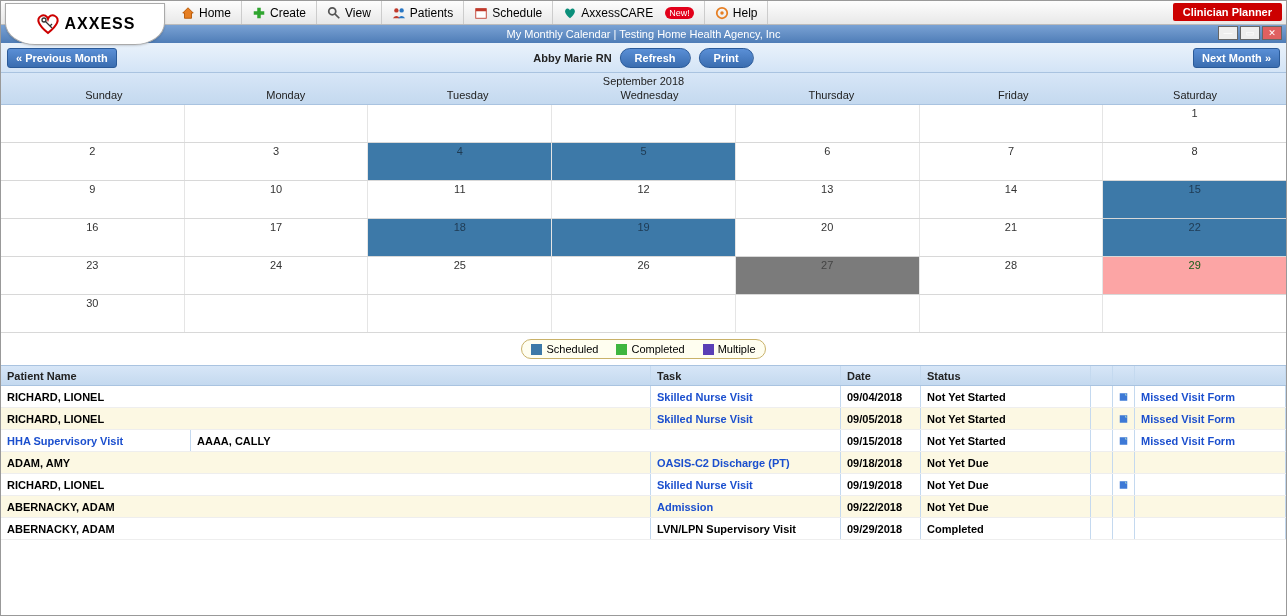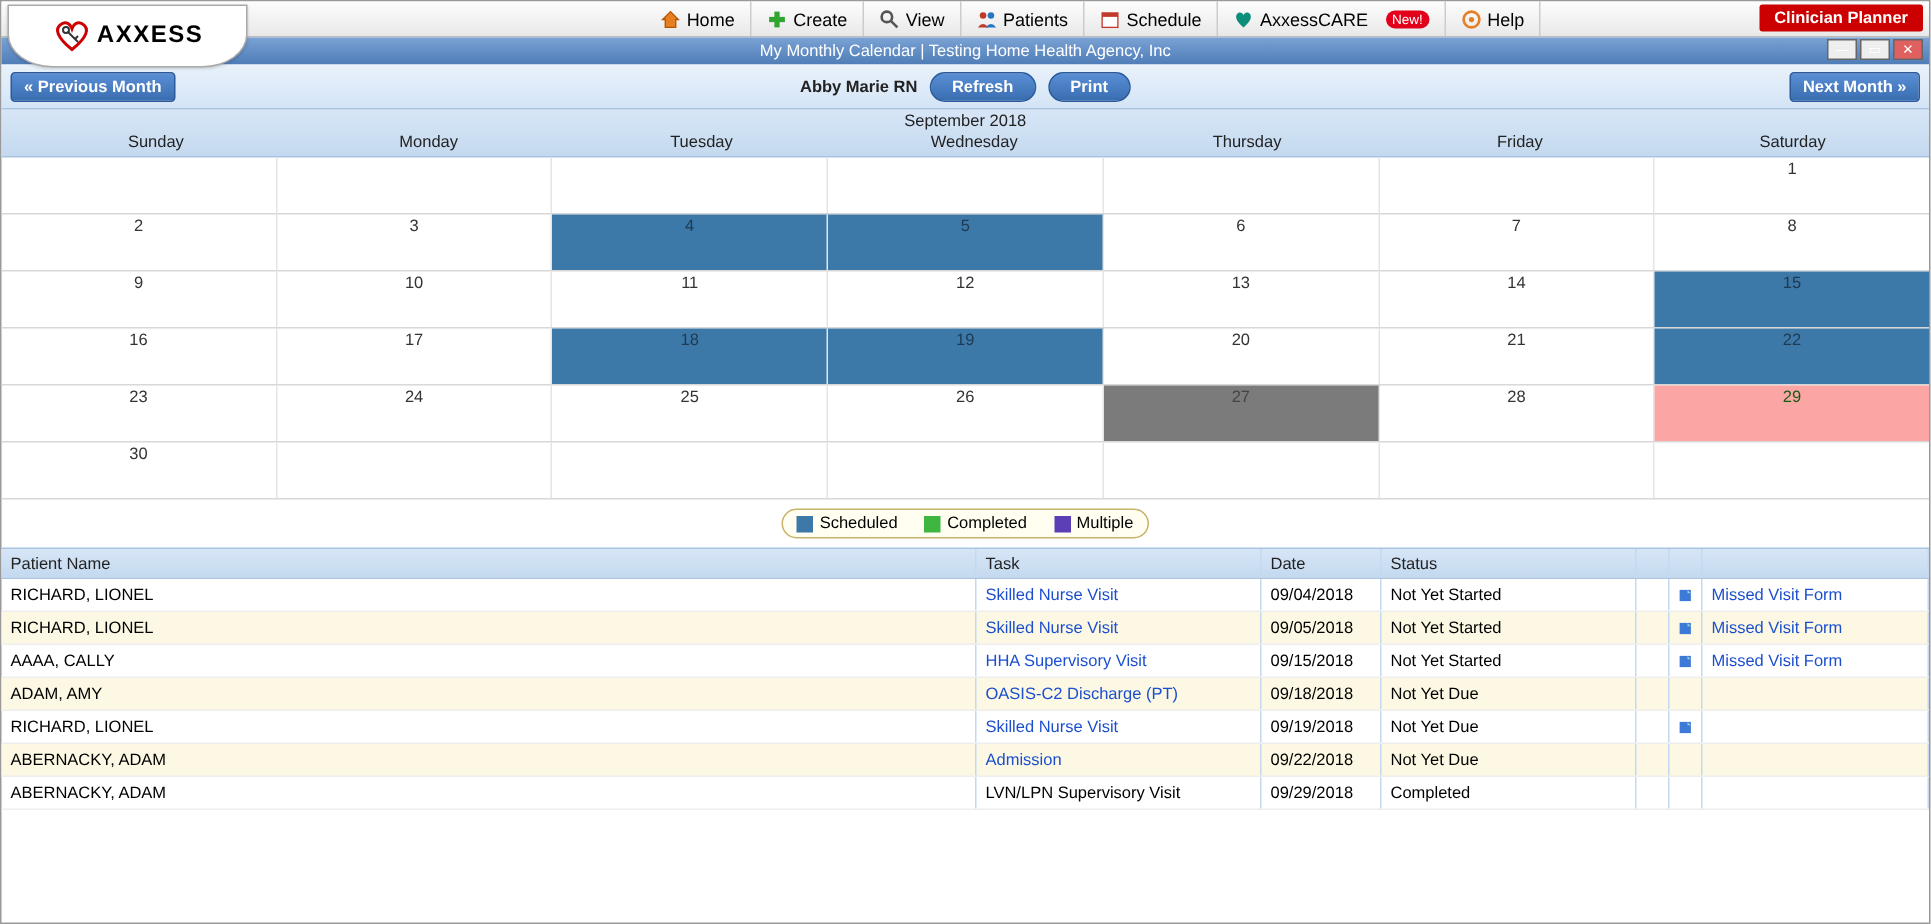--- a/index.html
+++ b/index.html
@@ -1,18 +1,18 @@
 <!DOCTYPE html>
 <html><head>
 <meta charset="utf-8">
 <style>
   * { box-sizing: border-box; margin: 0; padding: 0; }
   body { font-family: Arial, sans-serif; font-size: 12px; background: #fff; }
   .app { width: 1287px; height: 616px; border: 1px solid #999; position: relative; background:#fff;}
-  .topbar { height: 24px; background: linear-gradient(#fdfdfd,#e8e8e8); border-bottom:1px solid #bbb; display:flex; align-items:center;justify-content:center;}
+  .topbar { height: 24px; background: linear-gradient(#fdfdfd,#e8e8e8); border-bottom:1px solid #bbb; display:flex; align-items:center;}
   .logo-wrap { width:160px; height:42px; position:absolute; top:2px; left:4px; z-index:5; background:#fff; border:1px solid #aaa; border-radius:0 0 30px 30px / 0 0 22px 22px; display:flex; align-items:center; justify-content:center; box-shadow:0 1px 2px rgba(0,0,0,0.15);}
   .logo-heart{width:26px;height:22px;margin-right:4px;position:relative;}
   .logo-heart svg{width:26px;height:22px;}
   .logo-text{font-weight:bold;font-size:16px;letter-spacing:1px;color:#000;}
   .menu { margin-left:170px; display:flex; height:100%;}
   .menu-item{display:flex;align-items:center;padding:0 10px;border-right:1px solid #ccc;cursor:pointer;gap:4px;}
   .menu-item svg{width:14px;height:14px;}
   .new-badge{background:#e2001a;color:#fff;font-size:9px;padding:1px 4px;border-radius:6px;margin-left:8px;}
   .clinician-btn{position:absolute;right:4px;top:2px;background:#c00;color:#fff;font-weight:bold;font-size:11px;padding:3px 10px;border-radius:2px;cursor:pointer;}
   .window-bar{height:18px;background:linear-gradient(#7aa2d4,#4f7db7);color:#fff;font-size:11px;display:flex;align-items:center;justify-content:center;position:relative;margin-top:0;}
@@ -39,21 +39,21 @@
   .cell-completed .cal-daynum{color:#155d15;}
   .cell-gray{background:#7b7b7b;}
   .cell-gray .cal-daynum{color:#444;}
   .legend{display:flex;justify-content:center;gap:18px;padding:6px 0;}
   .legend-box{border:1px solid #c9b26a;background:#fffef0;border-radius:10px;padding:3px 9px;display:flex;gap:18px;}
   .legend-item{display:flex;align-items:center;gap:4px;font-size:11px;}
   .swatch{width:11px;height:11px;display:inline-block;}
   .sw-sched{background:#3d79a8;}
   .sw-comp{background:#3fb63f;}
   .sw-mult{background:#5a3fb6;}
-  .table-wrap{border-top:1px solid #a9c3e0;}
+  .table-wrap{border-top:1px solid #a9c3e0;font-weight:bold;}
   .thead{display:flex;background:linear-gradient(#d7e6f7,#c4d9ef);height:20px;align-items:center;font-size:11px;color:#222;border-bottom:1px solid #a9c3e0;}
   .th,.td{padding:0 6px;border-right:1px solid #c4d9ef;height:100%;display:flex;align-items:center;}
   .c-patient{width:650px;}
   .c-task{width:190px;}
   .c-date{width:80px;}
   .c-status{width:170px;}
   .c-ic1{width:22px;}
   .c-ic2{width:22px;}
   .c-form{flex:1;}
   .tbody .trow{display:flex;height:22px;font-size:11px;border-bottom:1px solid #eee;align-items:center;}
@@ -339,24 +339,24 @@
             <svg class="note-icon" viewBox="0 0 12 12">
               <rect x="1" y="1" width="10" height="10" fill="#3d79d6"></rect>
               <path d="M8 1 L11 4 L8 4 Z" fill="#9cc"></path>
             </svg>
           </div>
           <div class="td c-form">
             <span class="link">Missed Visit Form</span>
           </div>
         </div>
         <div class="trow">
+          <div class="td c-task">
+            <span class="link">HHA Supervisory Visit</span>
+          </div>
           <div class="td c-patient">AAAA, CALLY</div>
-          <div class="td c-task">
-            <span class="link">HHA Supervisory Visit</span>
-          </div>
           <div class="td c-date">09/15/2018</div>
           <div class="td c-status">Not Yet Started</div>
           <div class="td c-ic1"></div>
           <div class="td c-ic2">
             <svg class="note-icon" viewBox="0 0 12 12">
               <rect x="1" y="1" width="10" height="10" fill="#3d79d6"></rect>
               <path d="M8 1 L11 4 L8 4 Z" fill="#9cc"></path>
             </svg>
           </div>
           <div class="td c-form">

